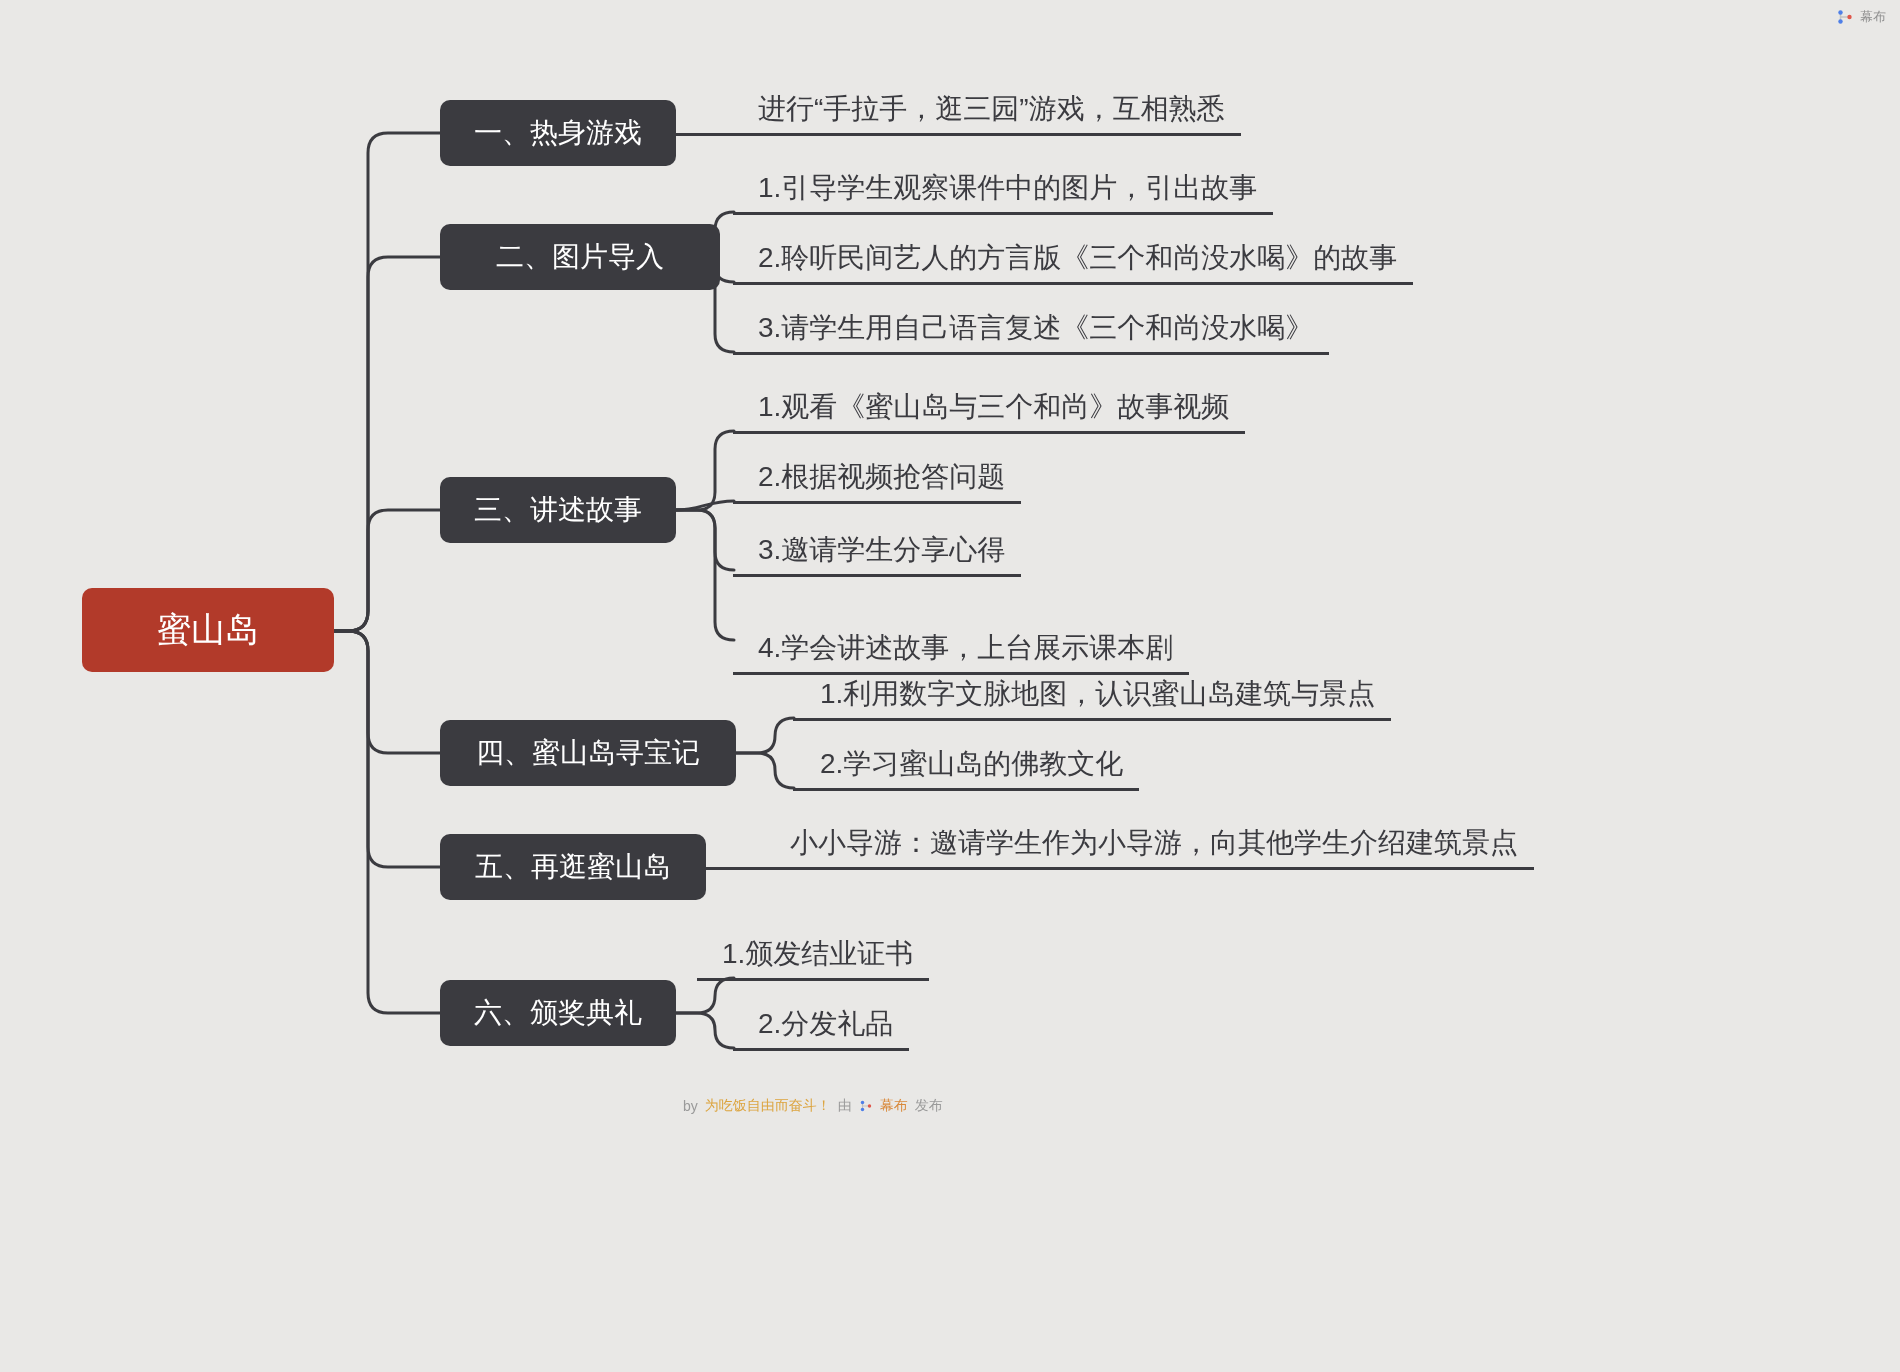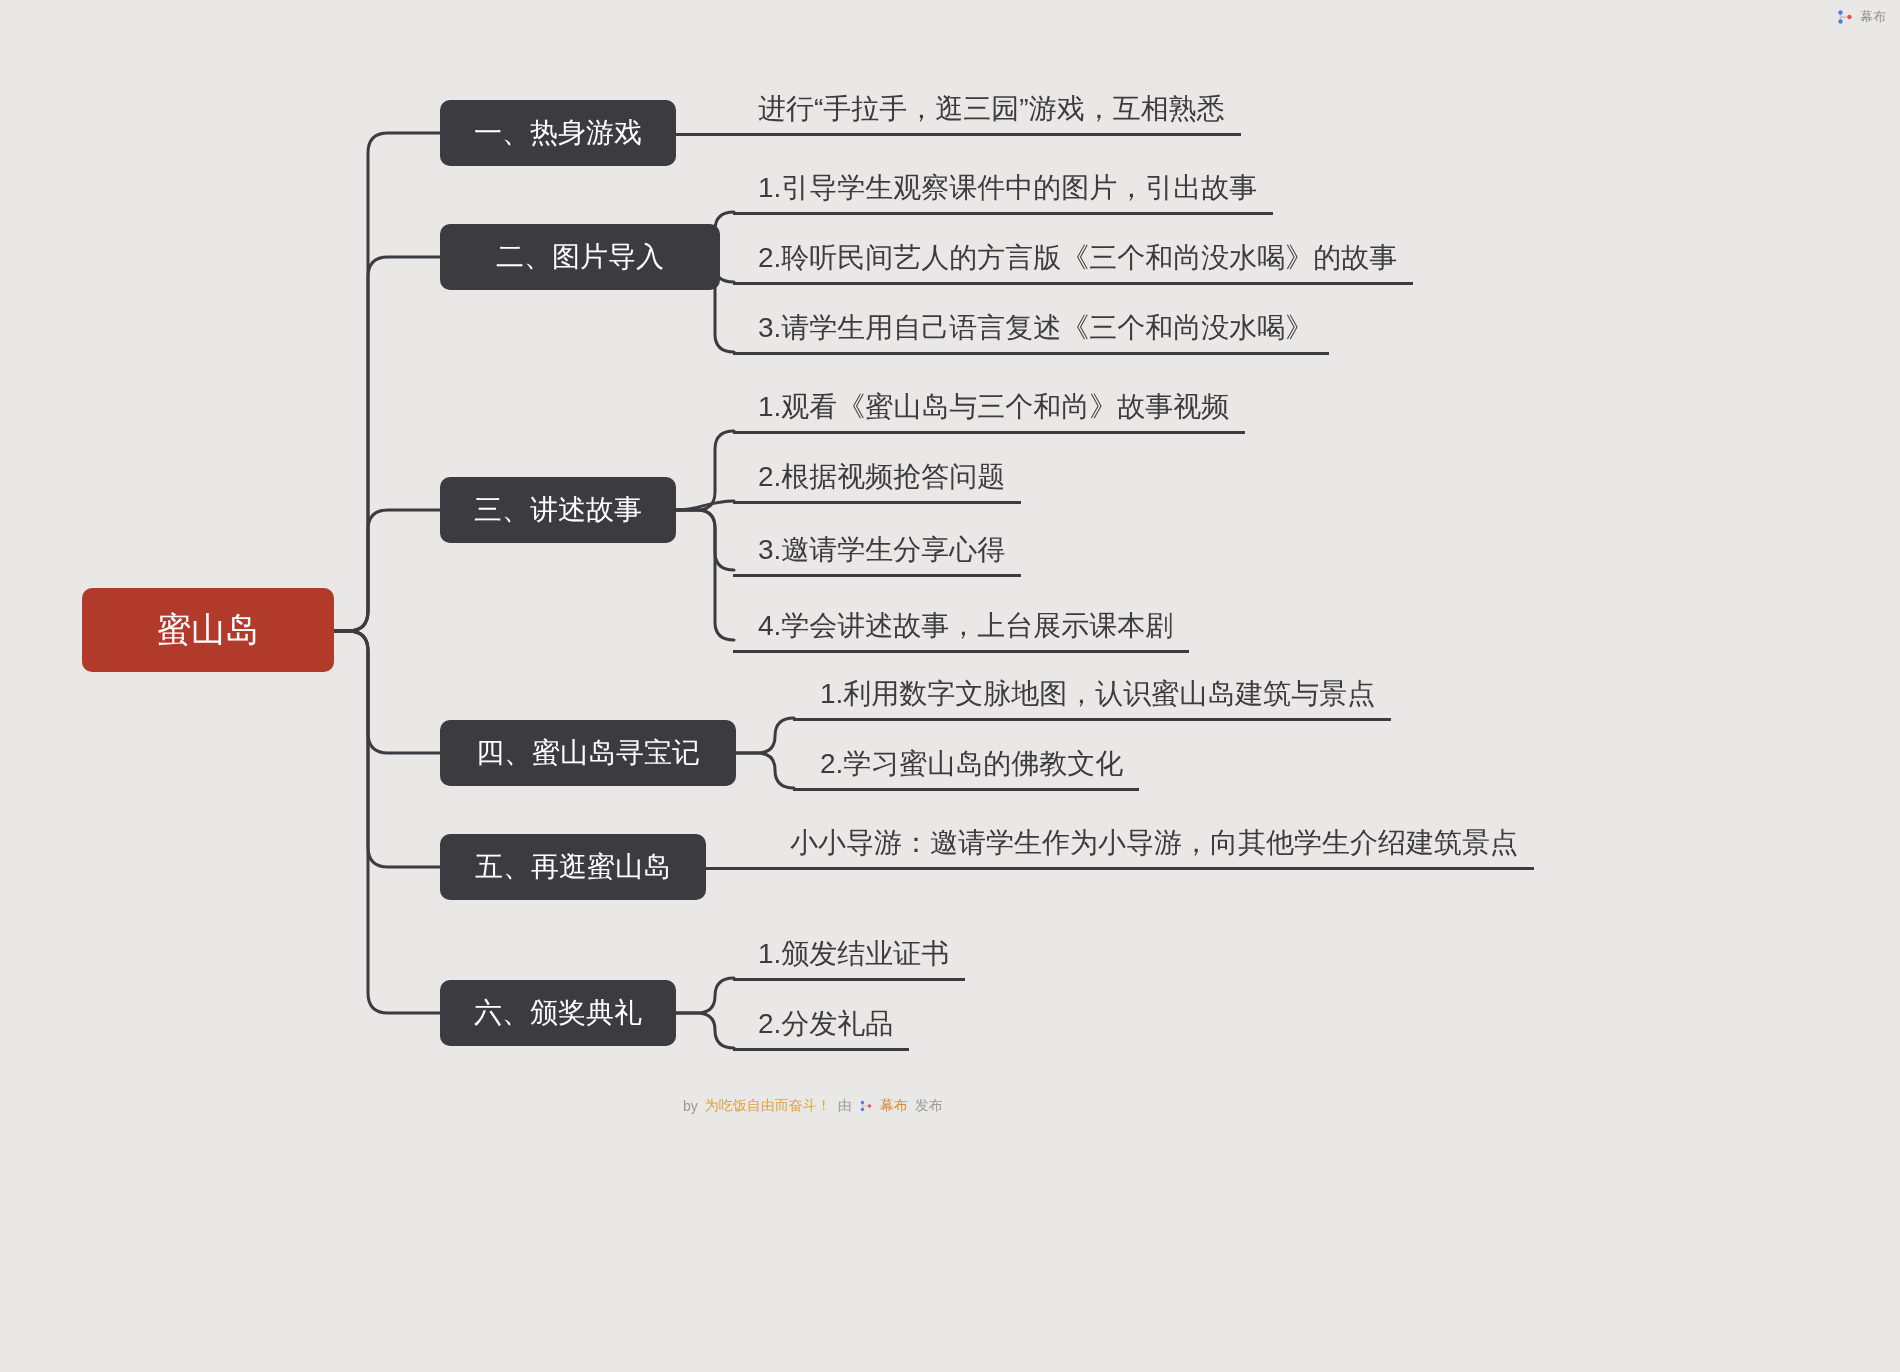--- a/index.html
+++ b/index.html
@@ -111,28 +111,28 @@
 
   <div class="leaf" style="left:676px;top:91px;padding-left:82px;">进行“手拉手，逛三园”游戏，互相熟悉</div>
 
   <div class="leaf" style="left:733px;top:170px;padding-left:25px;">1.引导学生观察课件中的图片，引出故事</div>
   <div class="leaf" style="left:733px;top:240px;padding-left:25px;">2.聆听民间艺人的方言版《三个和尚没水喝》的故事</div>
   <div class="leaf" style="left:733px;top:310px;padding-left:25px;">3.请学生用自己语言复述《三个和尚没水喝》</div>
 
   <div class="leaf" style="left:733px;top:389px;padding-left:25px;">1.观看《蜜山岛与三个和尚》故事视频</div>
   <div class="leaf" style="left:733px;top:459px;padding-left:25px;">2.根据视频抢答问题</div>
   <div class="leaf" style="left:733px;top:532px;padding-left:25px;">3.邀请学生分享心得</div>
-  <div class="leaf" style="left:733px;top:608px;padding-left:25px;">4.学会讲述故事，上台展示课本剧</div>
+  <div class="leaf" style="left:733px;top:630px;padding-left:25px;">4.学会讲述故事，上台展示课本剧</div>
 
   <div class="leaf" style="left:793px;top:676px;padding-left:27px;">1.利用数字文脉地图，认识蜜山岛建筑与景点</div>
   <div class="leaf" style="left:793px;top:746px;padding-left:27px;">2.学习蜜山岛的佛教文化</div>
 
   <div class="leaf" style="left:706px;top:825px;padding-left:84px;">小小导游：邀请学生作为小导游，向其他学生介绍建筑景点</div>
 
-  <div class="leaf" style="left:733px;top:936px;padding-left:25px;">1.颁发结业证书</div>
+  <div class="leaf" style="left:697px;top:936px;padding-left:25px;">1.颁发结业证书</div>
   <div class="leaf" style="left:733px;top:1006px;padding-left:25px;">2.分发礼品</div>
 
   <div class="brand">
     <svg class="logo-ic" width="18" height="18" viewBox="0 0 18 18">
       <path d="M4.5 4.5 V13.5 M4.5 9 H13.5" stroke="#c2c2c2" stroke-width="1.5" fill="none"></path>
       <circle cx="4.5" cy="4.5" r="2.2" fill="#4e7fe8"></circle>
       <circle cx="4.5" cy="13.5" r="2.2" fill="#4e7fe8"></circle>
       <circle cx="13.5" cy="9" r="2.2" fill="#e0564a"></circle>
     </svg>
     <span>幕布</span>

